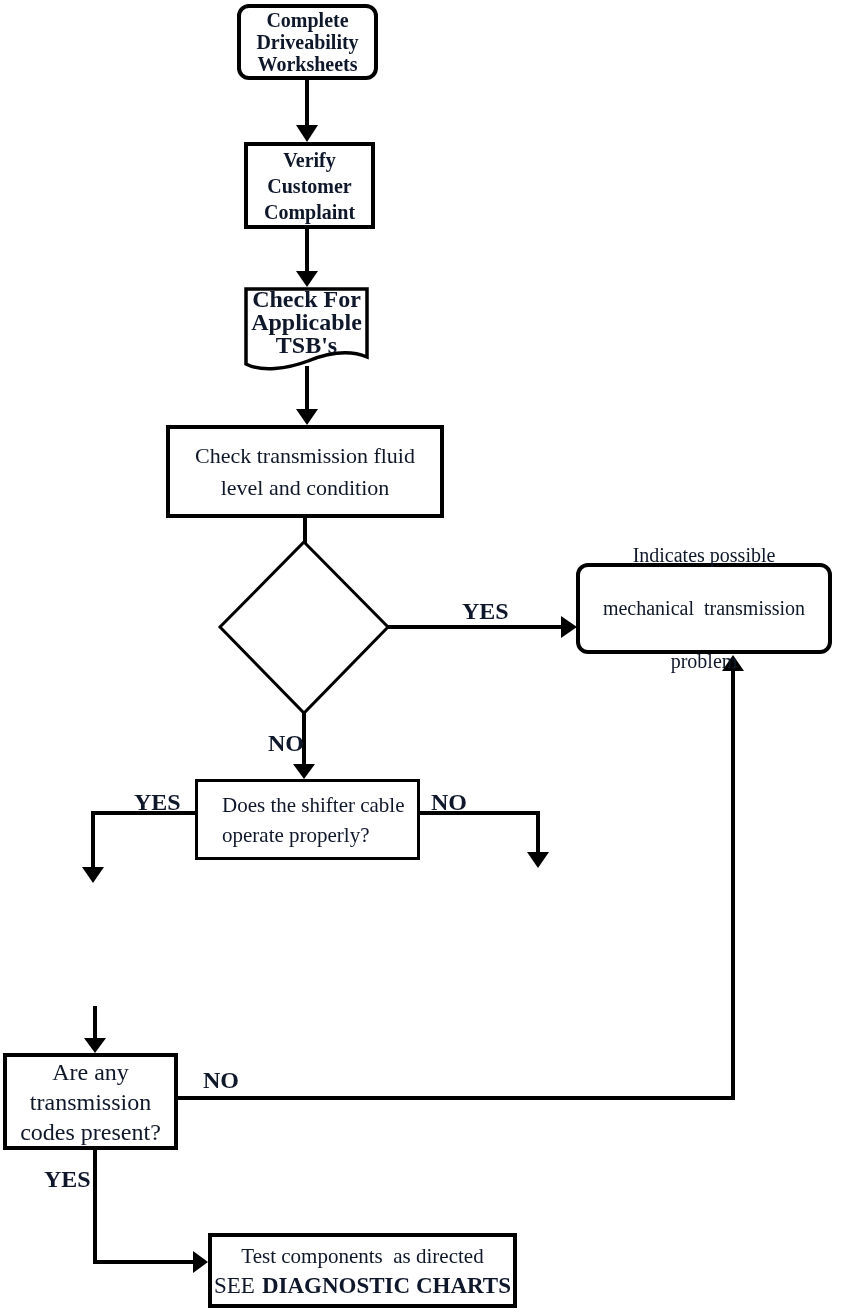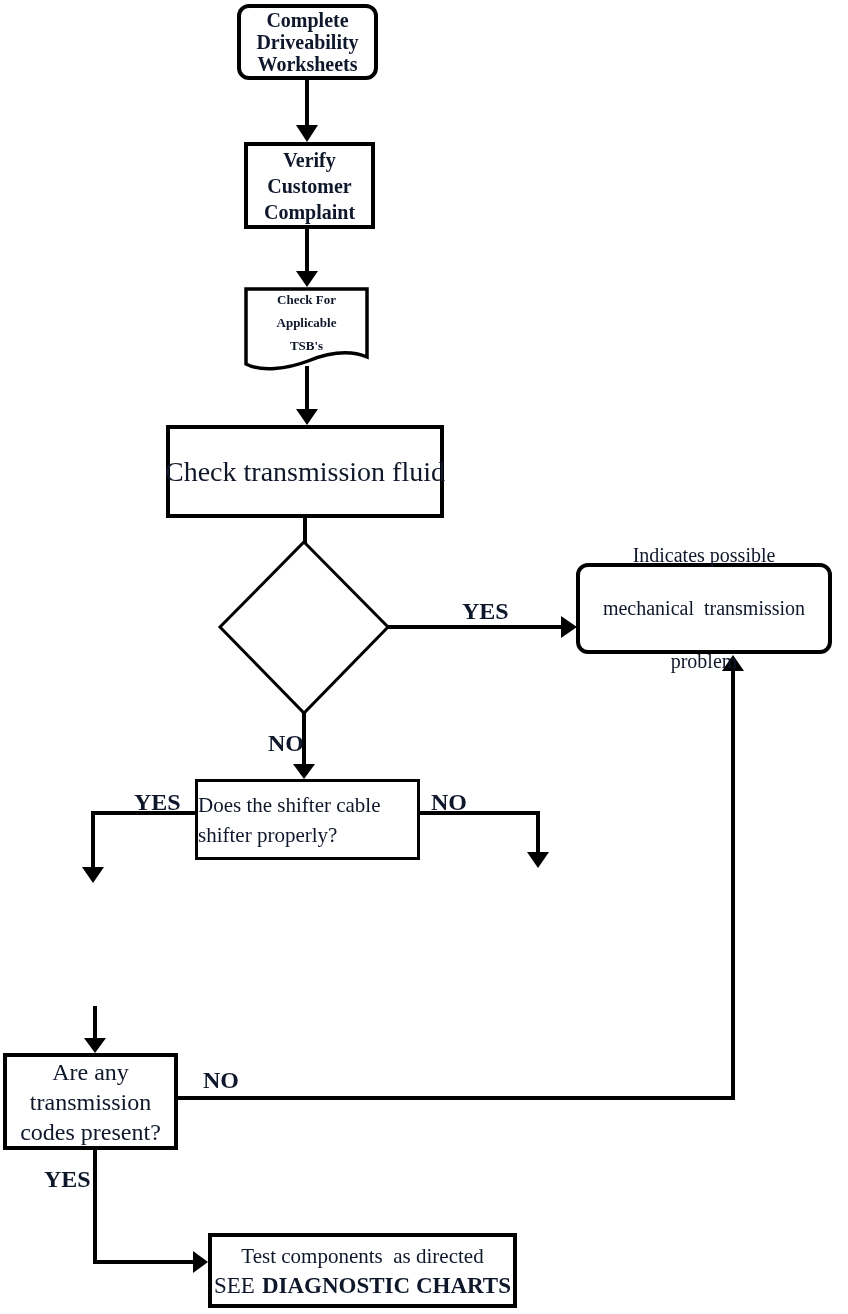--- a/index.html
+++ b/index.html
@@ -18,25 +18,25 @@
   .rounded{border-radius:12px;}
   .left{align-items:flex-start;text-align:left;}
   .lbl{position:absolute;font-weight:bold;font-size:24px;white-space:pre;}
   .see-line{white-space:pre;}
   .see-line .ref{font-weight:bold;margin-left:13px;}
   .see-line .ref-tight{font-weight:bold;margin-left:7px;}
 
   
   #n-complete{left:237px;top:4px;width:141px;height:76px;font-weight:bold;font-size:20px;line-height:22px;}
   #n-verify{left:244px;top:142px;width:131px;height:87px;font-weight:bold;font-size:20px;line-height:26px;}
-  #n-tsbs{position:absolute;left:245px;top:289px;width:123px;height:66px;font-weight:bold;font-size:13px;line-height:23px;display:flex;flex-direction:column;justify-content:center;align-items:center;text-align:center;}
-  #n-fluid{left:166px;top:425px;width:278px;height:93px;font-size:28px;line-height:32px;}
+  #n-tsbs{position:absolute;left:245px;top:289px;width:123px;height:66px;font-weight:bold;font-size:24px;line-height:23px;display:flex;flex-direction:column;justify-content:center;align-items:center;text-align:center;}
+  #n-fluid{left:166px;top:425px;width:278px;height:93px;font-size:22px;line-height:32px;}
   #n-burnt{position:absolute;left:234px;top:596px;width:141px;height:62px;font-size:21px;line-height:29px;display:flex;flex-direction:column;justify-content:center;align-items:center;text-align:center;}
   #n-indicates{left:576px;top:563px;width:256px;height:91px;font-size:20px;line-height:27px;gap:26px;}
-  #n-shifter{left:195px;top:779px;width:225px;height:81px;font-size:21px;line-height:30px;padding-left:0;}
+  #n-shifter{left:195px;top:779px;width:225px;height:81px;font-size:21px;line-height:30px;padding-left:24px;}
   #n-extract{left:8px;top:883px;width:196px;height:125px;font-size:21px;line-height:29px;padding-left:9px;justify-content:flex-start;padding-top:7px;}
   #n-extract .see-line{font-size:22px;margin-top:5px;}
   #n-extract .ref2{font-weight:bold;font-size:22px;align-self:center;margin-left:4px;}
   #n-lubricate{left:443px;top:868px;width:237px;height:110px;font-size:21px;line-height:29px;}
   #n-lubricate .see-line{font-size:22px;margin-top:7px;}
   #n-codes{left:3px;top:1053px;width:175px;height:97px;font-size:24px;line-height:30px;}
   #n-test{left:208px;top:1233px;width:309px;height:75px;font-size:21px;line-height:29px;}
   #n-test .see-line{font-size:23px;}
 
   
@@ -102,32 +102,33 @@
   </div>
 
   <div class="overlay" id="n-tsbs">
     <div class="line">Check For</div>
     <div class="line">Applicable</div>
     <div class="line">TSB's</div>
   </div>
 
   <div class="node" id="n-fluid">
     <div class="line">Check transmission fluid</div>
+    <div class="line">level and condition</div>
   </div>
 
 
   <div class="node rounded" id="n-indicates">
     <div class="line">Indicates possible</div>
     <div class="line">mechanical  transmission</div>
     <div class="line">problem</div>
   </div>
 
   <div class="node left" id="n-shifter" style="border-width:3px;">
     <div class="line">Does the shifter cable</div>
-    <div class="line">shifter properly?</div>
+    <div class="line">operate properly?</div>
   </div>
 
 
 
   <div class="node" id="n-codes">
     <div class="line">Are any</div>
     <div class="line">transmission</div>
     <div class="line">codes present?</div>
   </div>
 

